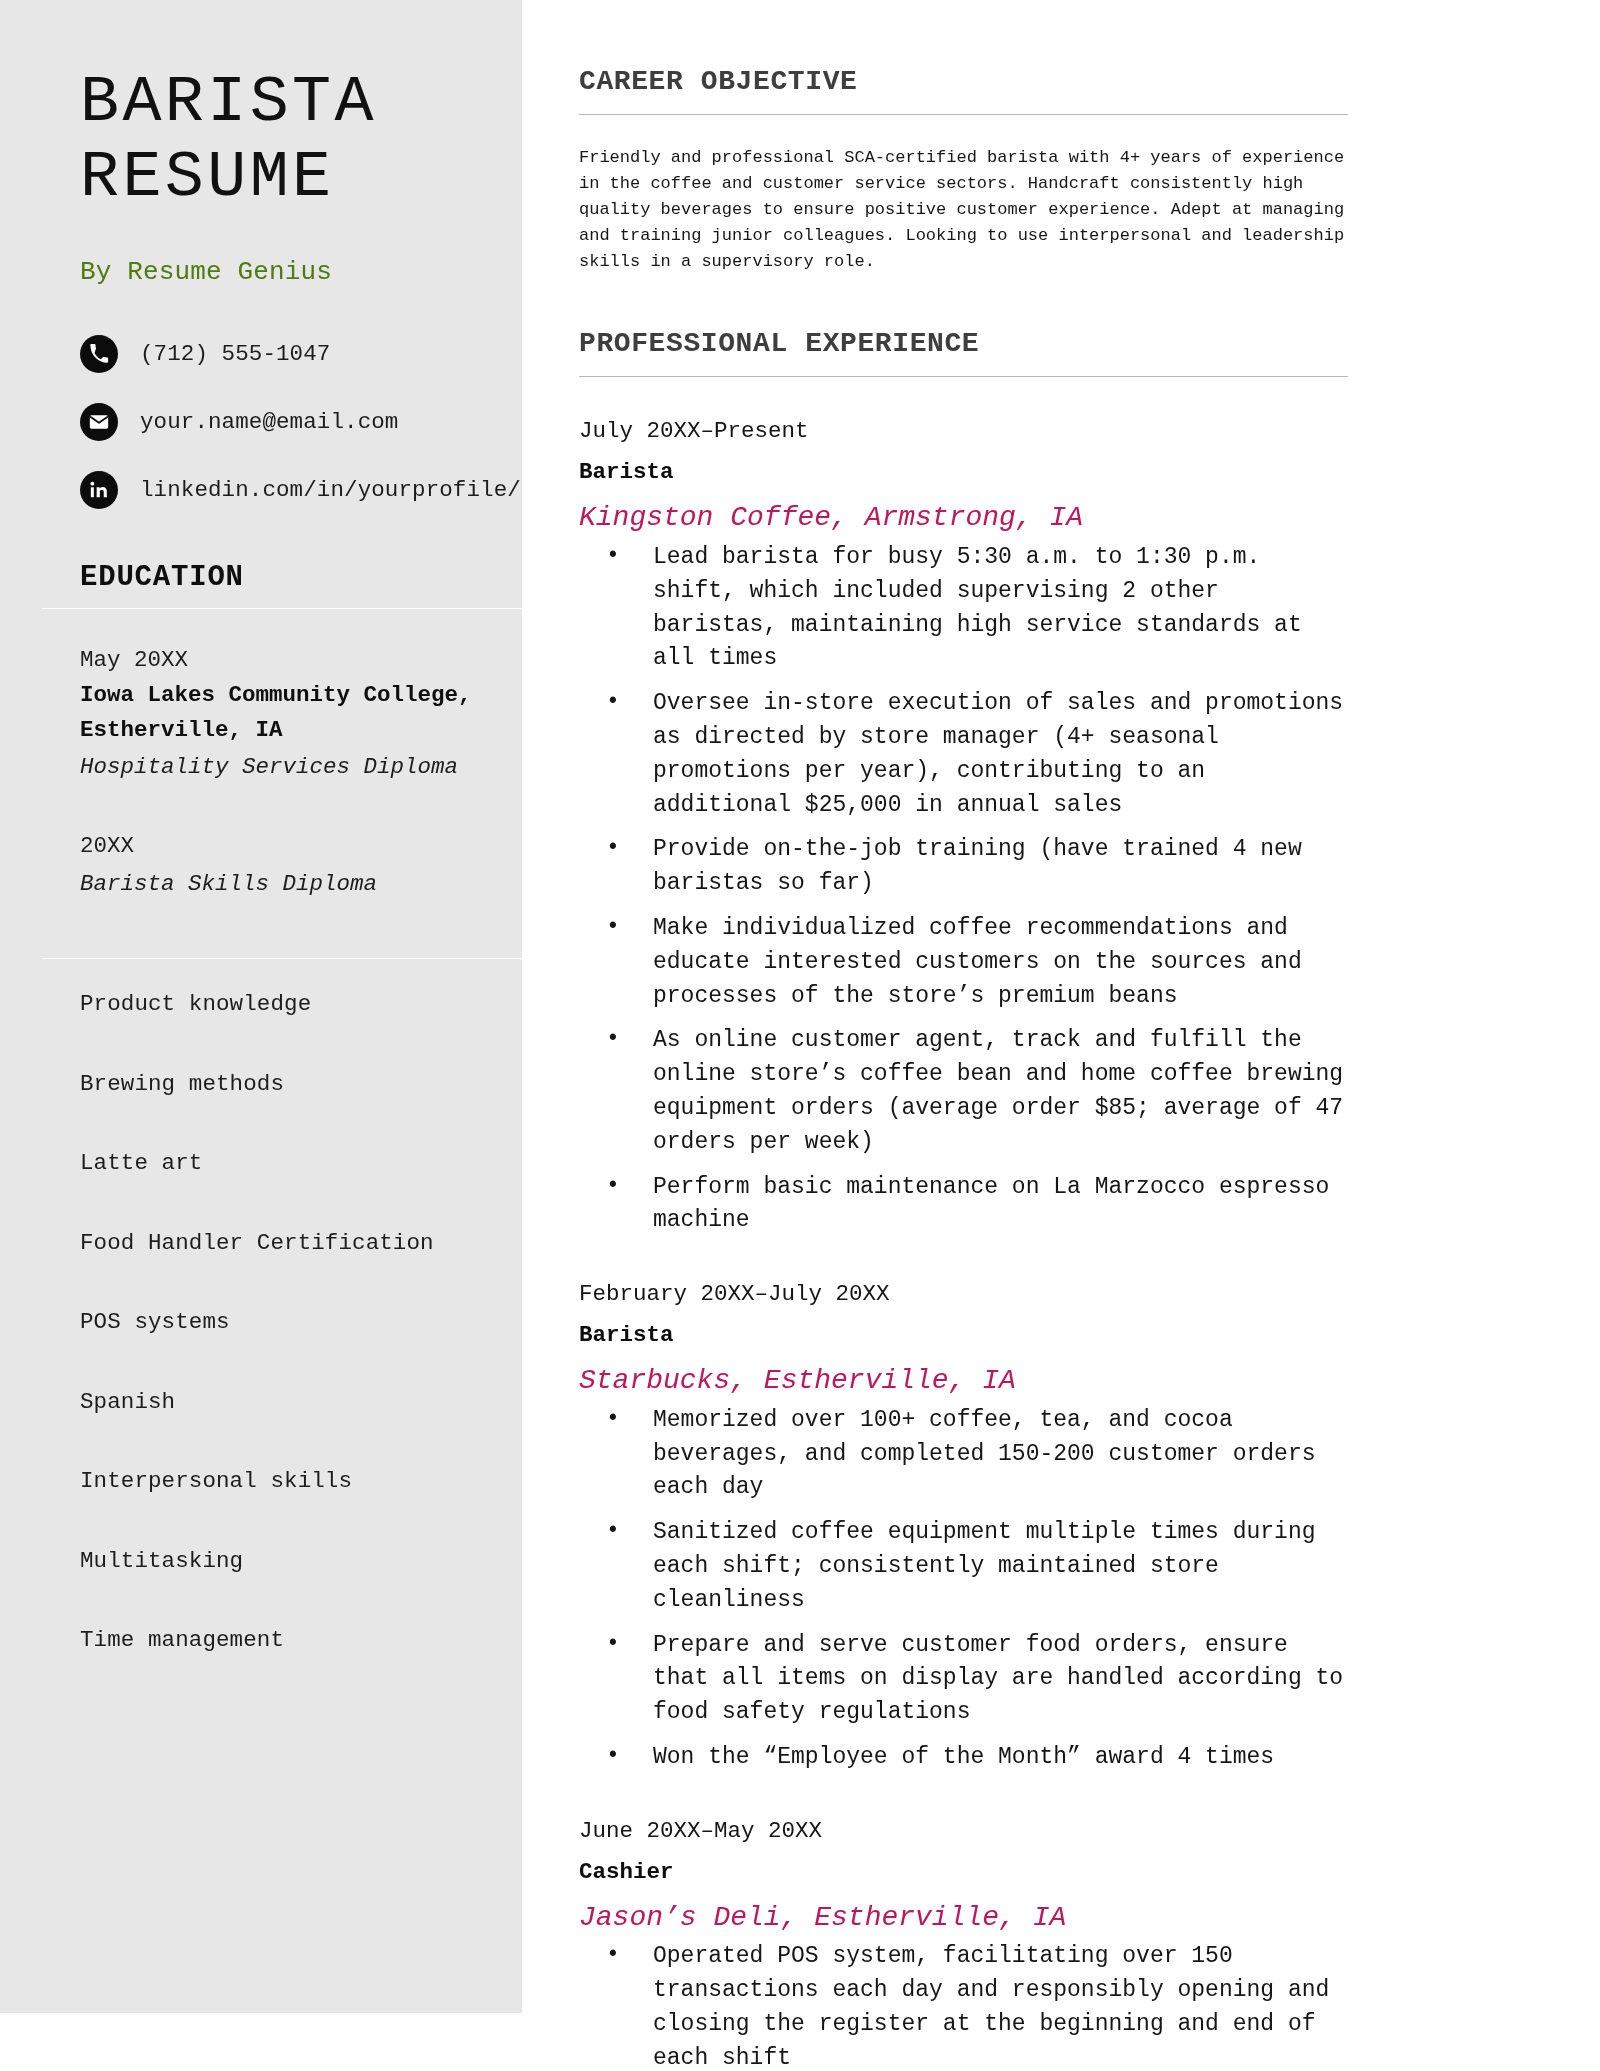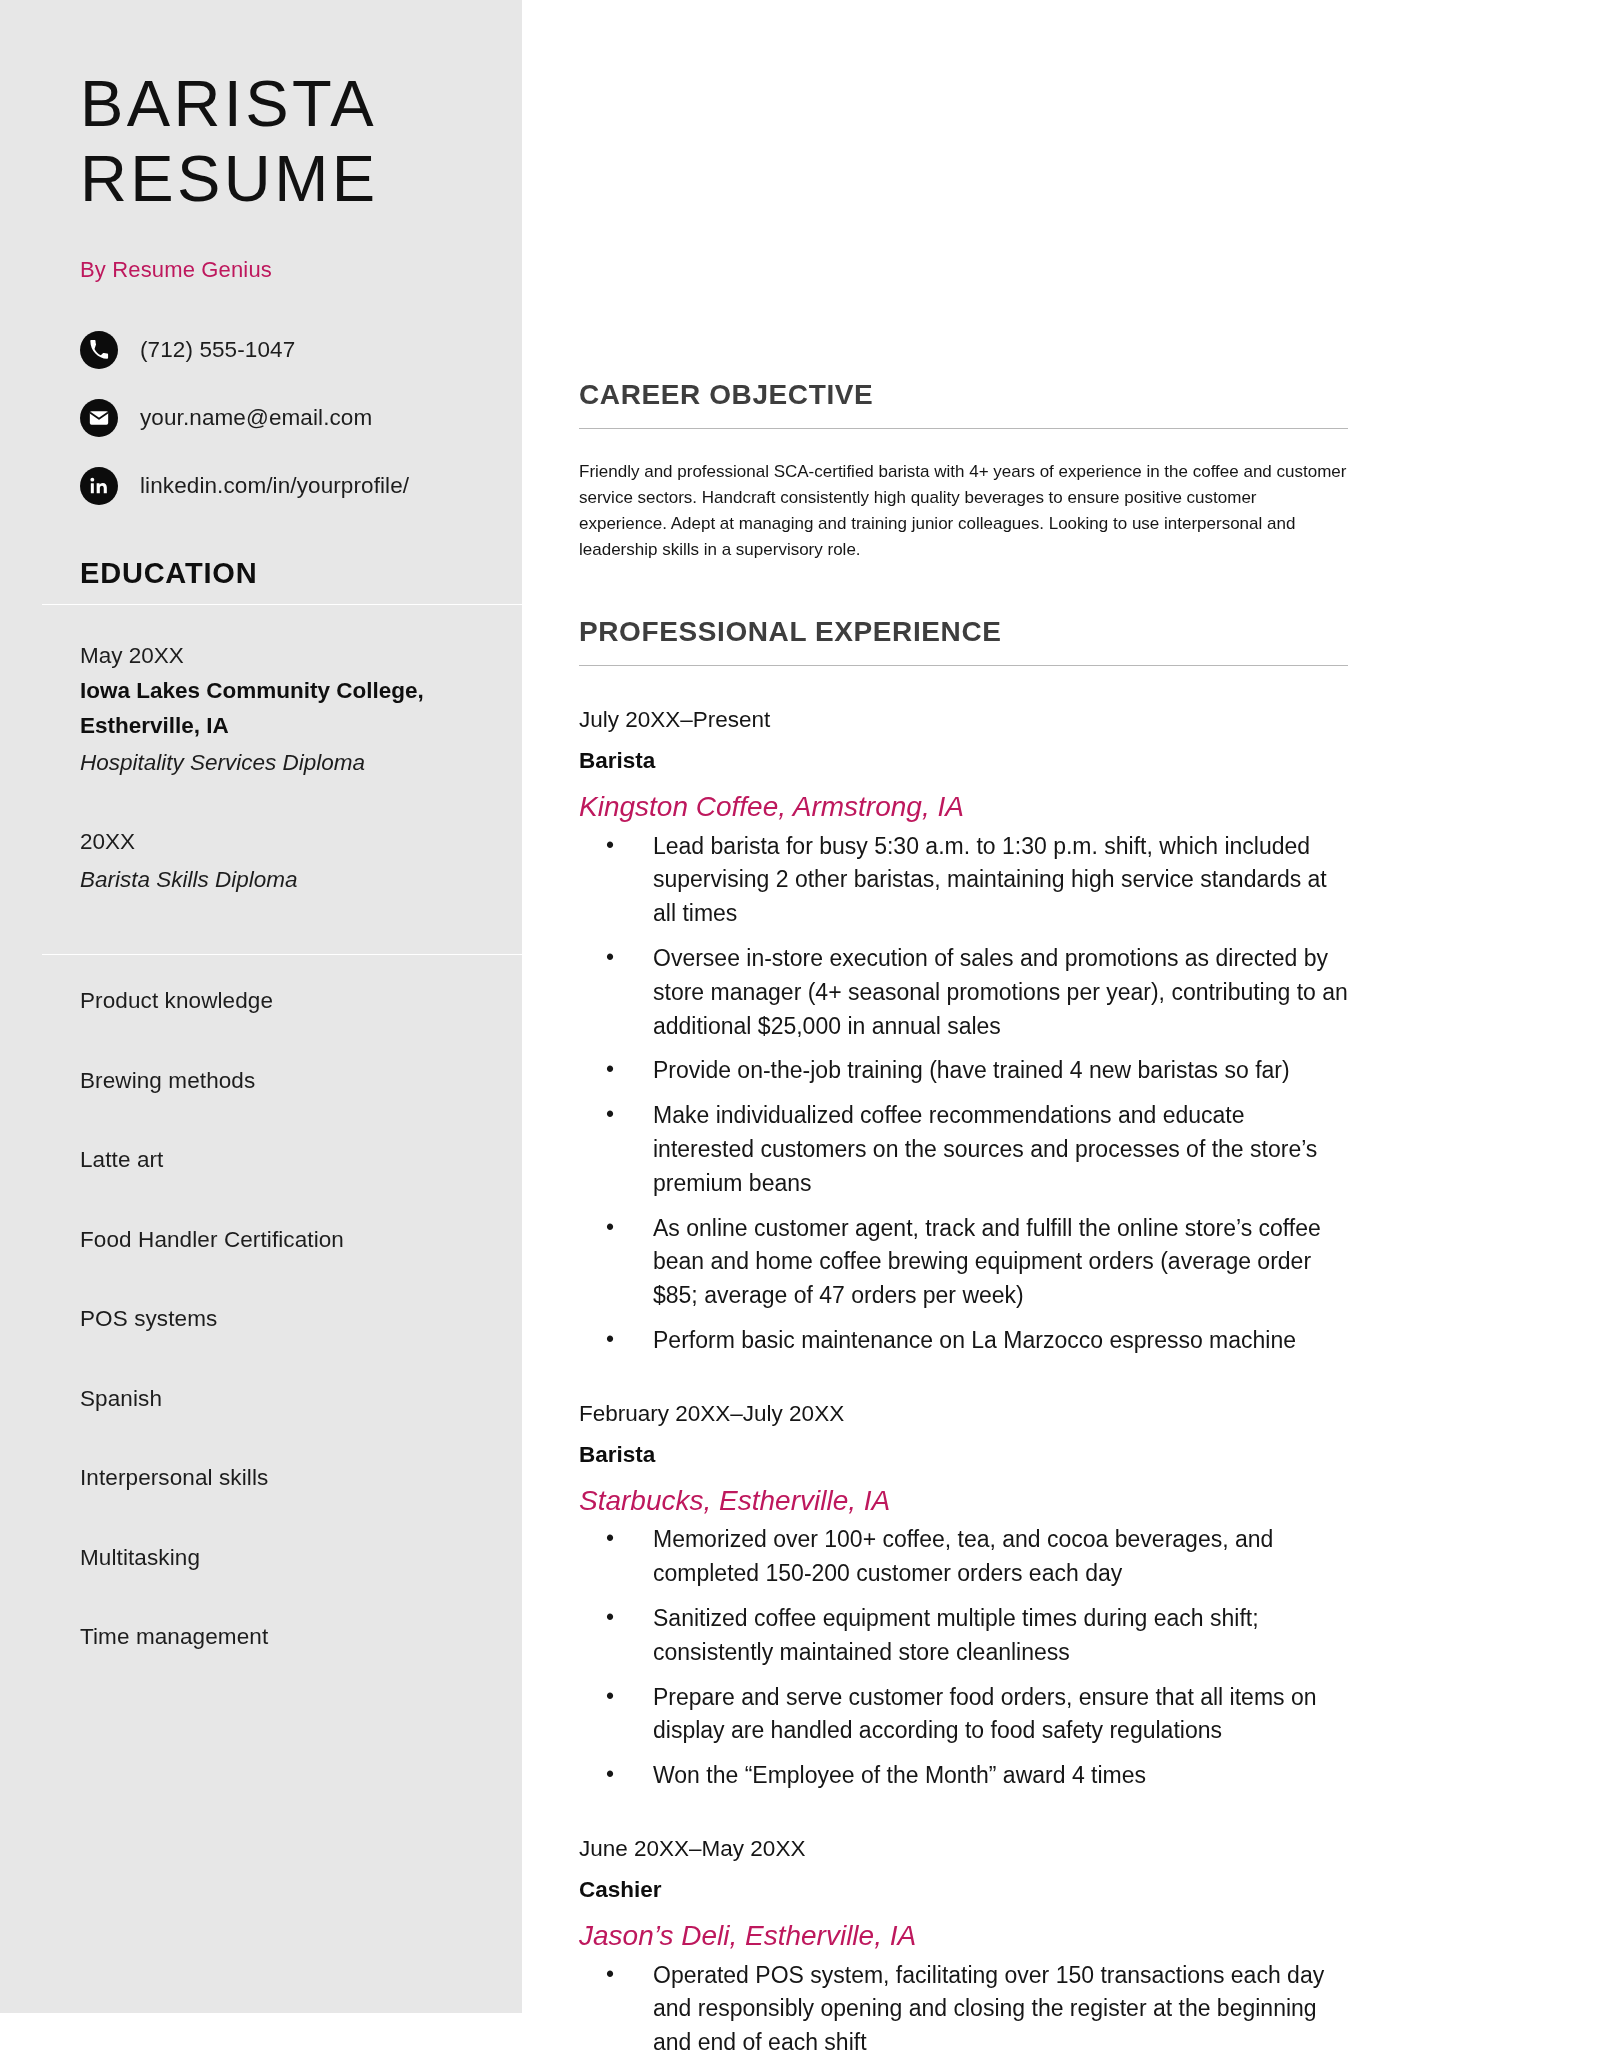--- a/index.html
+++ b/index.html
@@ -16,21 +16,22 @@
     position: relative;
     overflow: hidden;
   }
 
   .page {
     width: 1404px;
     height: 2071px;
     position: relative;
     background: #ffffff;
     display: flex;
-    align-items: flex-end;
+    align-items: center;
+    font-family: Liberation Mono, monospace;
   }
 
   
   .sidebar {
     width: 522px;
     min-height: 2013px;
     background: #e7e7e7;
     padding: 58px 0 0 0;
     position: relative;
     flex: 0 0 522px;
@@ -43,23 +44,23 @@
     font-size: 65px;
     font-weight: 300;
     line-height: 1.16;
     letter-spacing: 3.4px;
     color: #111;
     margin-top: 8px;
   }
   .resume-title .line2 { display: block; }
 
   .byline {
-    font-size: 22px;
+    font-size: 26px;
     font-weight: 400;
-    color: #be185d;
+    color: #4d7c0f;
     margin-top: 40px;
     letter-spacing: 0.15px;
   }
 
   
   .contacts { margin-top: 48px; }
   .contact-row {
     display: flex;
     align-items: center;
     margin-bottom: 30px;

